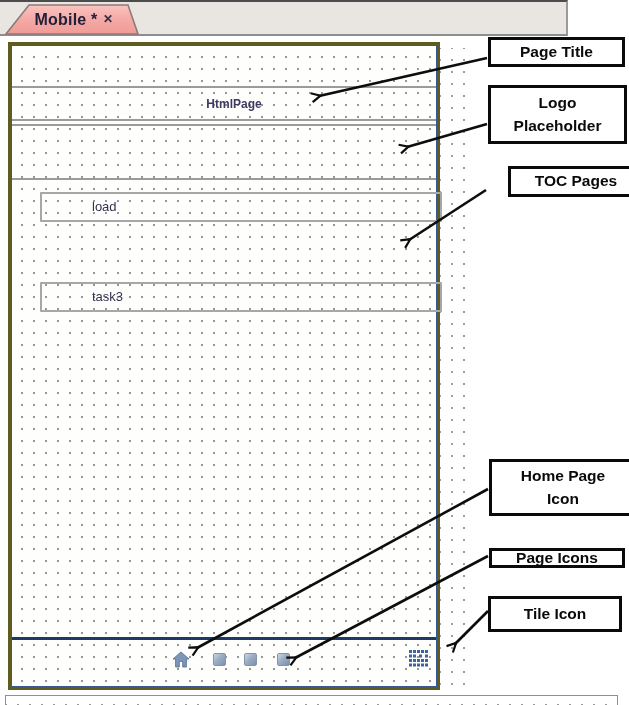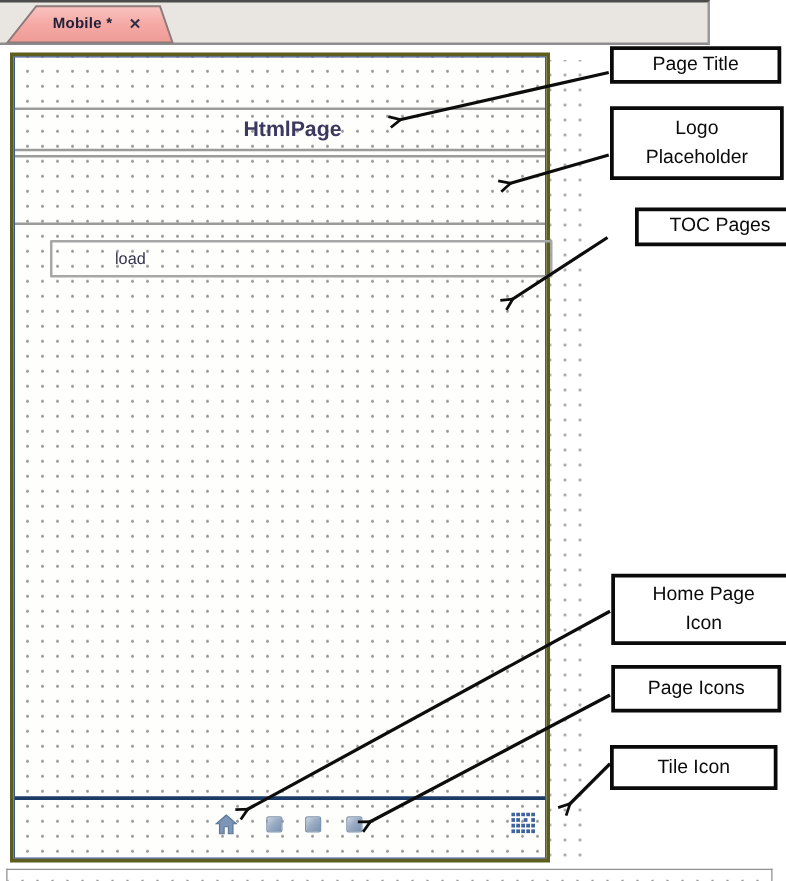--- a/index.html
+++ b/index.html
@@ -10,40 +10,40 @@
   }
   
   .tabstrip{
     position:absolute;left:0;top:0;width:568px;height:36px;box-sizing:border-box;
     background:#e9e6e1;
     border-top:2px solid #4c4c4c;border-bottom:2px solid #8e8e8e;border-right:2px solid #9a9a9a;
   }
   .tab-shape{position:absolute;left:2px;top:2px;width:142px;height:31px;}
   .tab-label{
     position:absolute;left:34px;top:9px;width:64px;text-align:center;
-    font-size:12px;font-weight:bold;color:#20203a;letter-spacing:.2px;
+    font-size:16px;font-weight:bold;color:#20203a;letter-spacing:.2px;
   }
   .tab-close{
     position:absolute;left:99px;top:8px;width:18px;height:18px;line-height:18px;text-align:center;
     font-size:12px;font-weight:bold;color:#2e2e44;cursor:default;
   }
   
   .canvas{
     position:absolute;left:8px;top:42px;width:426px;height:642px;
     border:3px solid #5d5d20;
     box-shadow:inset 0 0 0 1px #3a5795;
     background-color:#fefefc;
     background-image:radial-gradient(circle,#989898 1.05px,transparent 1.2px);
     background-size:12px 12px;background-position:5px 6px;
   }
   .hline{position:absolute;left:1px;right:1px;height:2px;background:#9b9b9b;}
   .hline-navy{position:absolute;left:1px;right:1px;height:3px;background:#1b3a66;}
   .page-title-text{
     position:absolute;left:0;right:0;top:45px;height:28px;line-height:28px;
-    text-align:center;font-size:17px;font-weight:600;color:#3c3860;padding-left:20px;
+    text-align:center;font-size:12px;font-weight:600;color:#3c3860;padding-left:20px;
   }
   .toc-box{
     position:absolute;left:29px;width:348px;height:26px;line-height:26px;
     border:2px solid #a7a7a7;border-radius:1px;
     padding-left:50px;font-size:13px;font-weight:400;color:#33304e;
     background:transparent;
   }
   .sq-icon{
     position:absolute;width:13px;height:13px;border-radius:2px;
     background:linear-gradient(135deg,#cdd7e3 0%,#9aadc4 45%,#7b91ad 100%);
@@ -60,21 +60,21 @@
     position:absolute;left:5px;top:695px;width:613px;height:10px;box-sizing:border-box;
     border:1px solid #909090;border-bottom:none;
     background-image:radial-gradient(circle,#989898 1.05px,transparent 1.2px);
     background-size:12px 12px;background-position:6px 3px;
     overflow:hidden;background-color:#fff;
   }
   
   .callout{
     position:absolute;box-sizing:border-box;background:#ffffff;border:3px solid #0a0a0a;
     display:flex;align-items:center;justify-content:center;text-align:center;
-    font-weight:normal;font-size:15.5px;color:#0a0a0a;line-height:1.45;z-index:40;
+    font-weight:bold;font-size:15.5px;color:#0a0a0a;line-height:1.45;z-index:40;
   }
   .callout .lbl{max-width:104px;}
   
   .arrows{position:absolute;left:0;top:0;z-index:50;pointer-events:none;}
 </style>
 </head>
 <body>
 
 <div class="tabstrip">
   <svg class="tab-shape" width="142" height="31" viewBox="0 0 142 31">
@@ -93,20 +93,21 @@
 
 <div class="canvas">
   <div class="hline" style="top:41px"></div>
   <div class="page-title-text">HtmlPage</div>
   <div class="hline" style="top:74px"></div>
   <div class="hline" style="top:79px"></div>
   <div style="position:absolute;left:1px;right:1px;top:81px;height:52px;"></div>
   <div class="hline" style="top:133px"></div>
 
   <div class="toc-box" style="top:147px">load</div>
+  <div class="toc-box" style="top:237px">task3</div>
 
   <div class="hline-navy" style="top:592px"></div>
 
   <svg class="icon-abs" style="left:161px;top:606px" width="18" height="17" viewBox="0 0 18 17">
     <path d="M9 1 L17 8 H14.4 V16 H10.7 V10.4 H7.3 V16 H3.6 V8 H1 Z" fill="#7d95b6" stroke="#5a7697" stroke-width="0.9"></path>
   </svg>
   <div class="sq-icon" style="left:202px;top:608px"></div>
   <div class="sq-icon" style="left:233px;top:608px"></div>
   <div class="sq-icon" style="left:266px;top:608px"></div>
   <svg class="icon-abs" style="left:398px;top:605px" width="20" height="18" viewBox="0 0 20 18">
@@ -142,21 +143,21 @@
 </div>
 <div class="callout" style="left:488px;top:85px;width:139px;height:59px">
   <span class="lbl">Logo Placeholder</span>
 </div>
 <div class="callout" style="left:508px;top:166px;width:136px;height:31px">
   <span class="lbl">TOC Pages</span>
 </div>
 <div class="callout" style="left:489px;top:459px;width:148px;height:57px">
   <span class="lbl">Home Page Icon</span>
 </div>
-<div class="callout" style="left:489px;top:532px;width:136px;height:38px">
+<div class="callout" style="left:489px;top:548px;width:136px;height:20px">
   <span class="lbl">Page Icons</span>
 </div>
 <div class="callout" style="left:488px;top:596px;width:134px;height:36px">
   <span class="lbl">Tile Icon</span>
 </div>
 
 <svg class="arrows" width="629" height="705" viewBox="0 0 629 705">
   <defs>
     <marker id="arrowV" markerWidth="13" markerHeight="13" refX="3.5" refY="6" orient="auto" markerUnits="userSpaceOnUse">
       <path d="M11 1.5 L2 6 L11 10.5" fill="none" stroke="#0d0d0d" stroke-width="2.2"></path>

